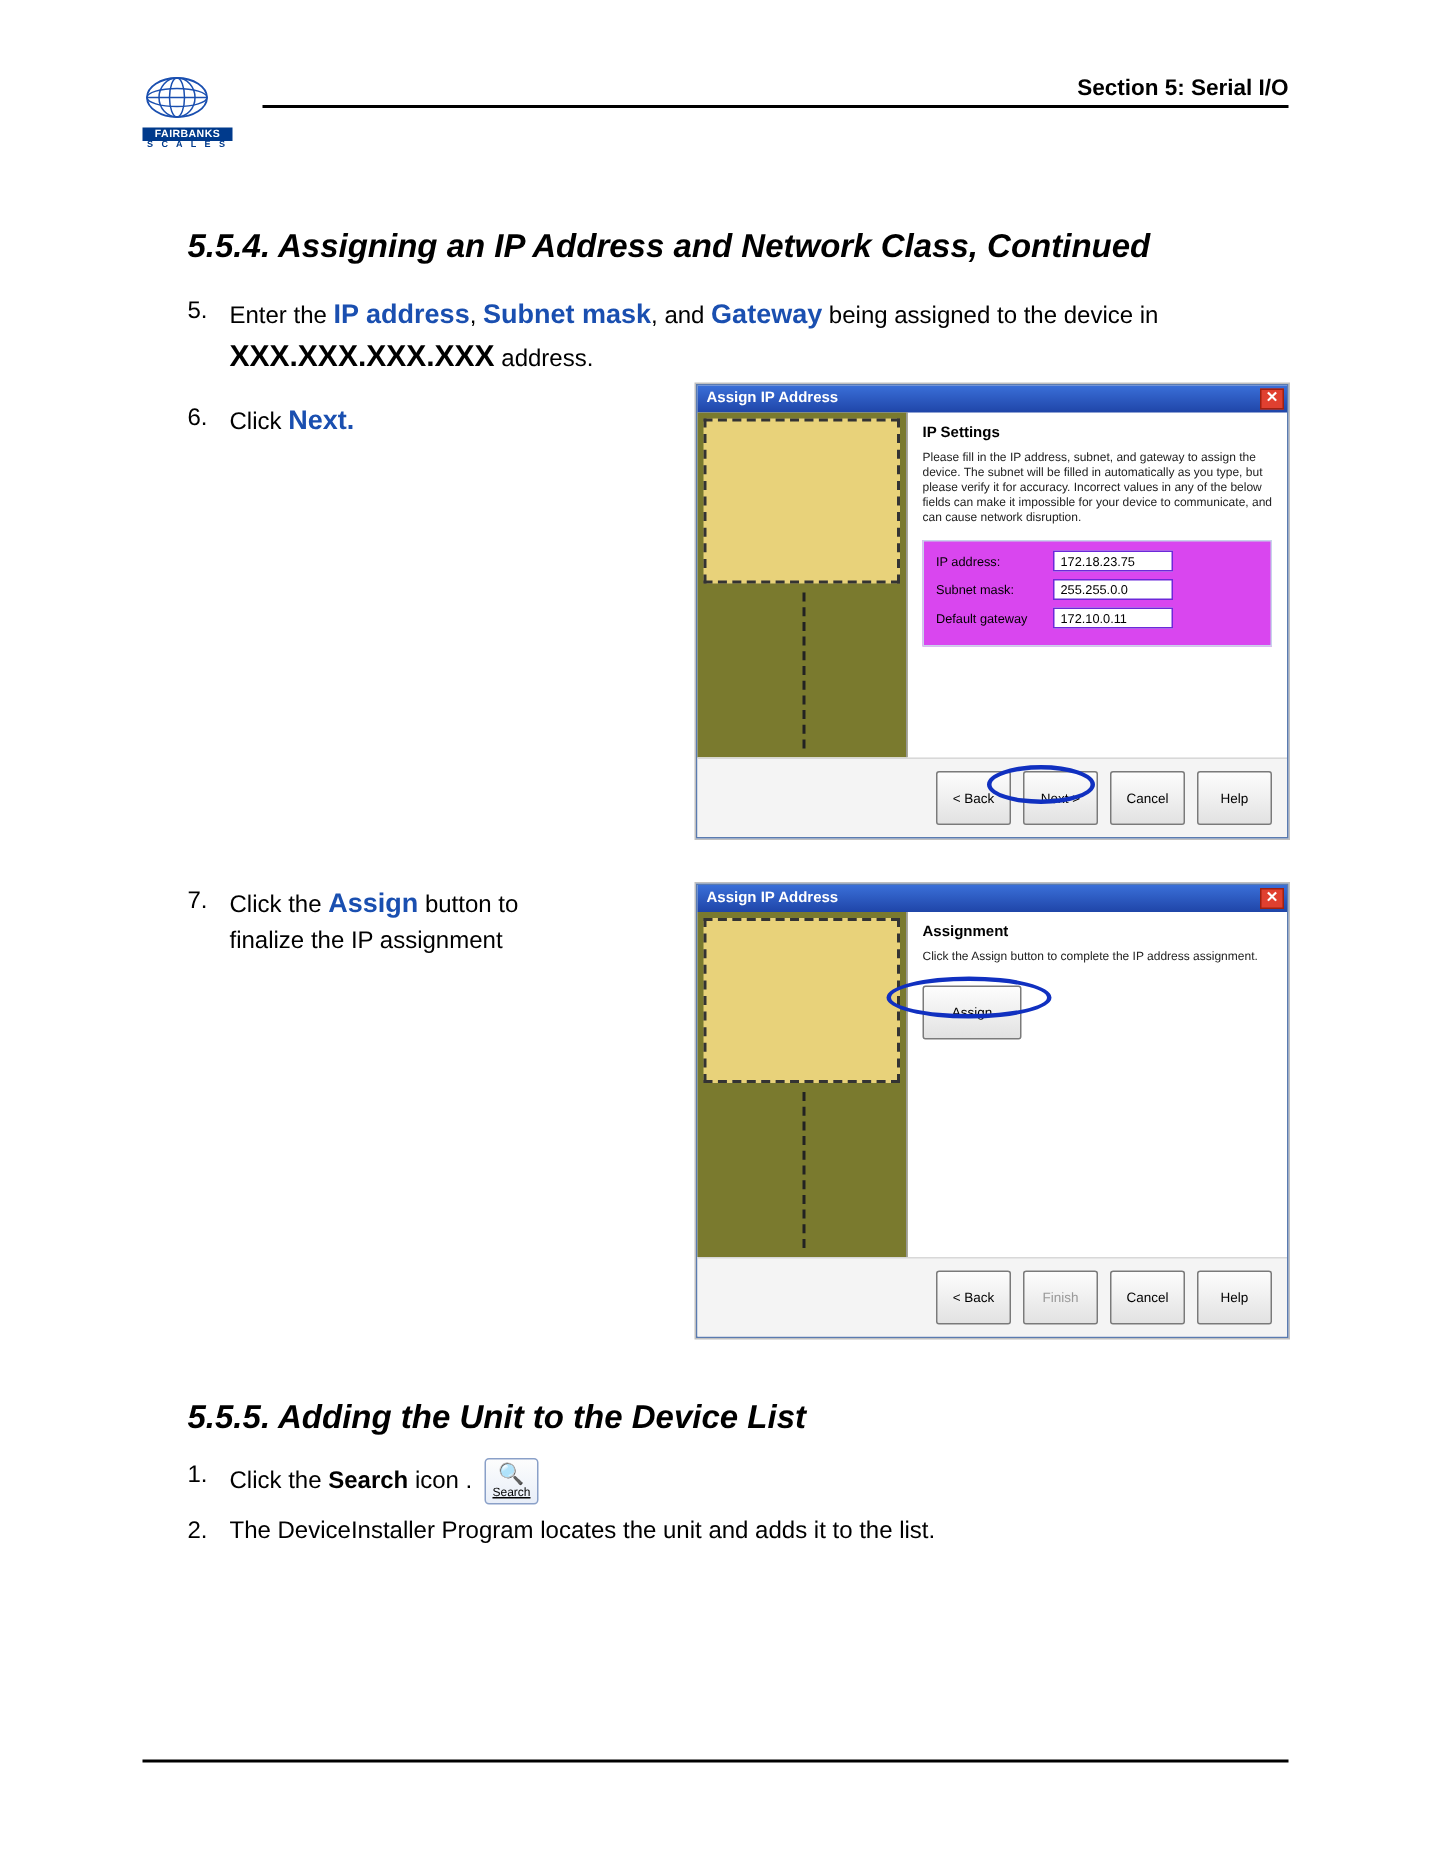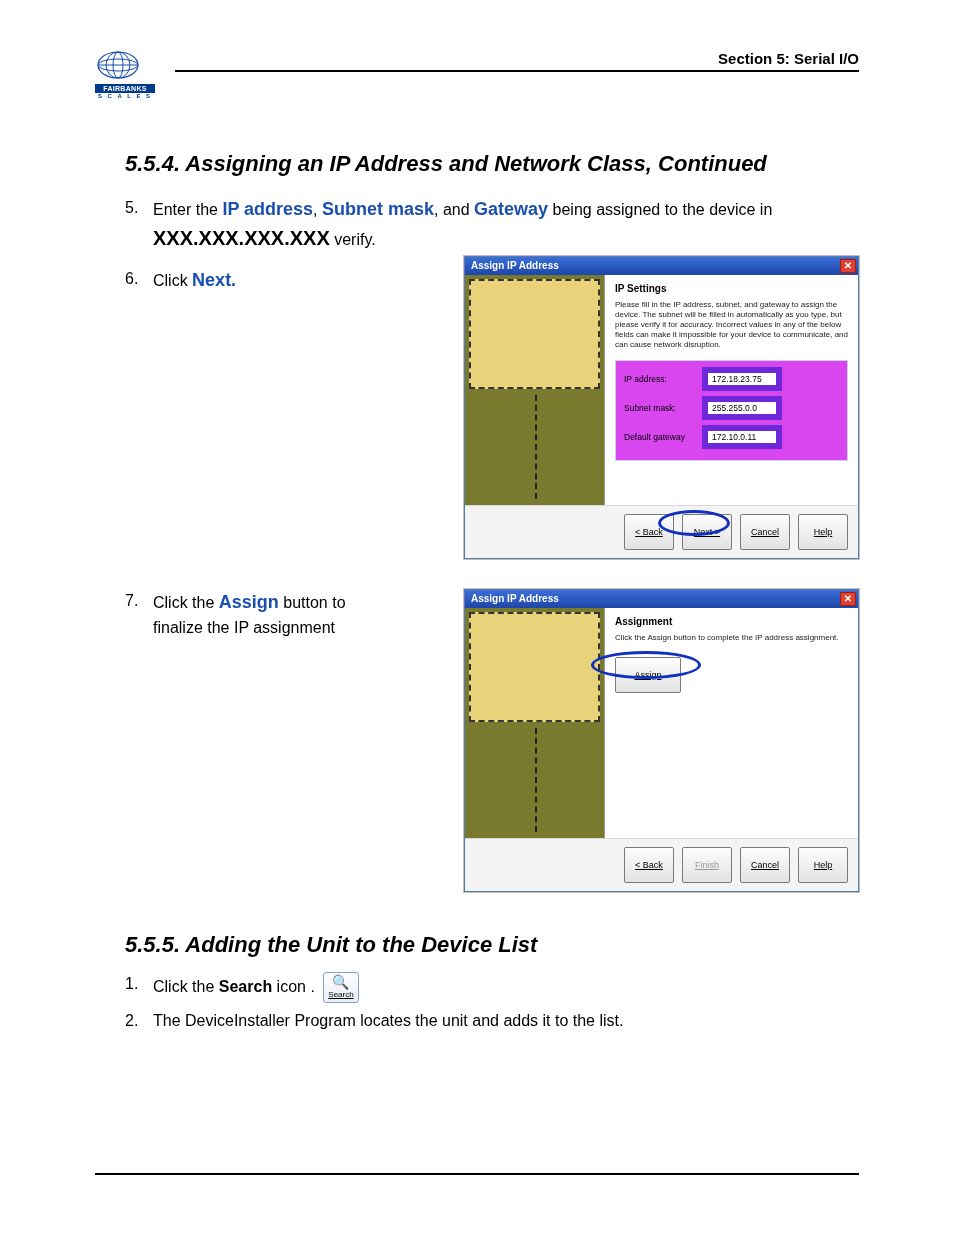--- a/index.html
+++ b/index.html
@@ -31,24 +31,24 @@
   .dlg .closebtn { width:16px; height:14px; background:#e04030; color:#fff; display:flex; align-items:center; justify-content:center; font-weight:bold; border:1px solid #a02010; font-size:10px; line-height:1; }
   .dlg .body { display:flex; min-height: 230px; }
   .dlg .side { width: 140px; background:#7a7a2e; position:relative; overflow:hidden; border-right:1px solid #999; }
   .dlg .side .art { position:absolute; top:4px; left:4px; right:4px; height:110px; background:#e8d27a; border:2px dashed #333; }
   .dlg .side .line { position:absolute; top:120px; bottom:6px; left:50%; border-left:2px dashed #222; }
   .dlg .main { flex:1; padding:8px 10px 6px 10px; }
   .dlg .main .h { font-weight:bold; font-size:10px; margin-bottom:6px; }
   .dlg .main .desc { font-size:8px; line-height:1.25; margin-bottom:10px; color:#222; }
   .dlg .field-row { display:flex; align-items:center; margin-bottom:5px; }
   .dlg .field-row .lbl { width:78px; font-size:8.5px; }
-  .dlg .field-row .inp { border:6px solid #6d28d9; padding:1px 4px; width:80px; font-size:8.5px; background:#fff; }
+  .dlg .field-row .inp { border:1px solid #6d28d9; padding:1px 4px; width:80px; font-size:8.5px; background:#fff; }
   .dlg .field-group { padding:6px 8px; border:1px solid #c8d3ea; background:#d946ef; }
   .dlg .btnrow { display:flex; justify-content:flex-end; gap:8px; padding:8px 10px; border-top:1px solid #d8d8d8; background:#f4f4f4; }
-  .dlg .btn { min-width:50px; height:18px; font-size:9px; border:1px solid #7a7a7a; background:linear-gradient(#fdfdfd,#e2e2e2); border-radius:2px; display:flex; align-items:center; justify-content:center; padding:17px 6px;text-decoration:underline; }
+  .dlg .btn { min-width:50px; height:18px; font-size:9px; border:1px solid #7a7a7a; background:linear-gradient(#fdfdfd,#e2e2e2); border-radius:2px; display:flex; align-items:center; justify-content:center; padding:17px 6px; }
   .dlg .btn.disabled { color:#999; }
   .circle-next { position:absolute; border:3px solid #1030c0; border-radius:50%/50%; width:72px; height:26px; pointer-events:none; }
   .dlg2-body-h { min-height: 230px; }
   .assign-btn-wrap { position:relative; display:inline-block; margin-top:4px; }
   .assign-circle { position:absolute; left:-24px; top:-6px; width:110px; height:28px; border:3px solid #1030c0; border-radius:50%; pointer-events:none; }
   .search-ico { display:inline-flex; flex-direction:column; align-items:center; border:1px solid #8aa0c8; padding:2px 4px 1px 4px; background:linear-gradient(#fdfdfd,#e8eef8); border-radius:3px; vertical-align:middle; margin-left:4px; }
   .search-ico .mag { font-size:14px; line-height:1; }
   .search-ico .lbl { font-size:8px; text-decoration:underline; }
   .ftr-line { position:absolute; left:95px; right:95px; bottom:60px; border-top:2px solid #000; }
   .ftr { position:absolute; left:95px; right:95px; bottom:36px; display:flex; justify-content:space-between; font-size:14px; }
@@ -71,21 +71,21 @@
       <div class="banner">FAIRBANKS</div>
       <div class="scales">S C A L E S</div>
     </div>
   </div>
 
   <div class="heading">5.5.4.  Assigning an IP Address and Network Class, Continued</div>
 
   <ol class="steps">
     <li>
       <span class="num">5.</span>
-      <span>Enter the </span><span class="kw kw-lg">IP address</span><span>, </span><span class="kw kw-lg">Subnet mask</span><span>, and </span><span class="kw kw-lg">Gateway</span><span> being assigned to the device in </span><span class="kw-format">XXX.XXX.XXX.XXX</span><span> verify.</span>
+      <span>Enter the </span><span class="kw kw-lg">IP address</span><span>, </span><span class="kw kw-lg">Subnet mask</span><span>, and </span><span class="kw kw-lg">Gateway</span><span> being assigned to the device in </span><span class="kw-format">XXX.XXX.XXX.XXX</span><span> address.</span>
     </li>
     <li>
       <span class="num">6.</span>
       <span>Click </span><span class="kw kw-lg">Next.</span>
     </li>
   </ol>
 
   <div style="display:flex; justify-content:flex-end; margin-top:-52px; margin-bottom:30px;">
     <div class="dlg" style="position:relative;">
       <div class="titlebar">

